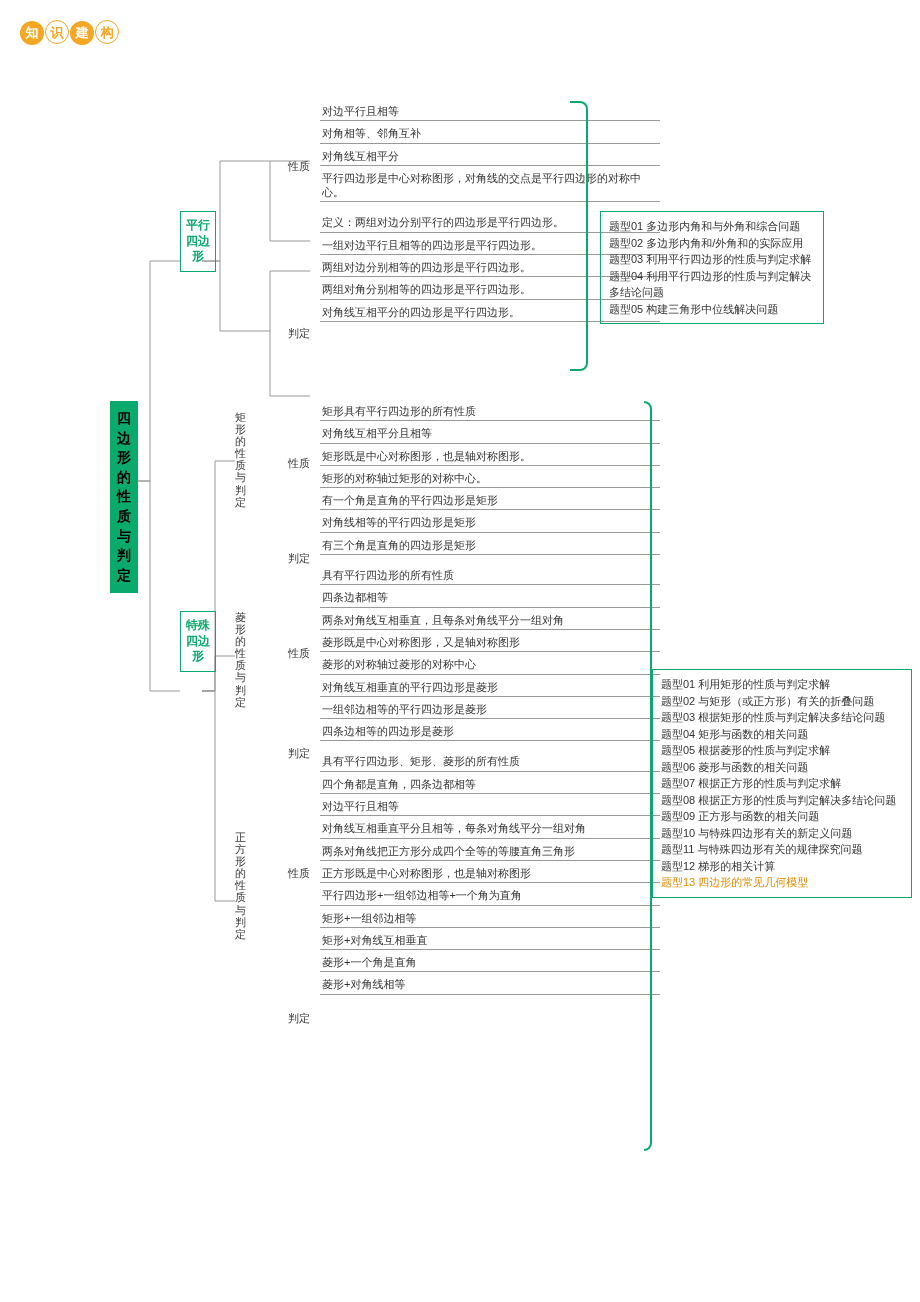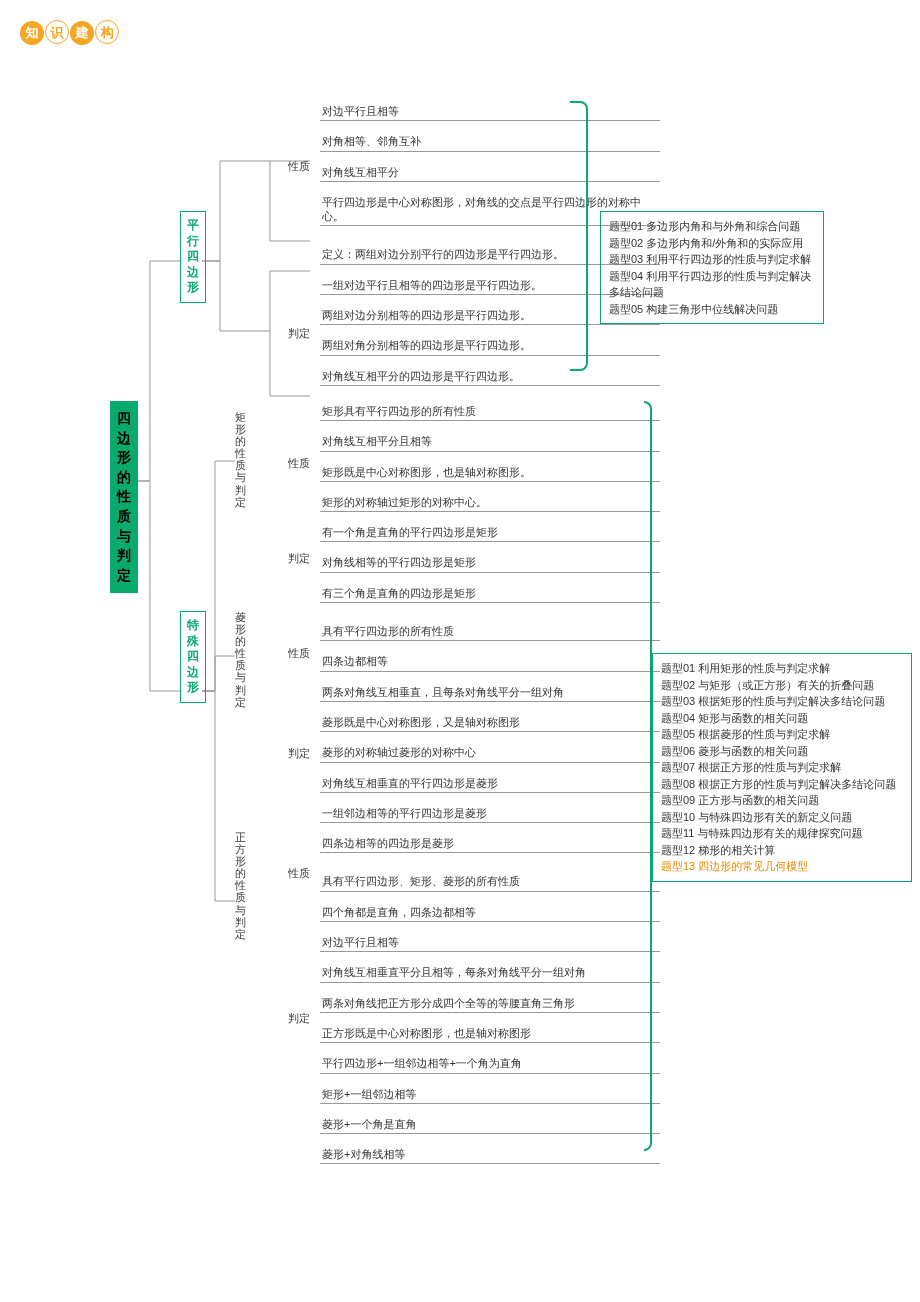--- a/index.html
+++ b/index.html
@@ -7,29 +7,29 @@
 .container{width:880px;position:relative}
 .logo{margin-bottom:56px}
 .logo-circle{display:inline-block;width:24px;height:24px;border-radius:50%;background:#f5a623;color:#fff;text-align:center;line-height:24px;font-size:13px;font-weight:bold;margin-right:-2px}
 .logo-circle.alt{background:#fff;color:#f5a623;border:1px solid #f5a623}
 .main{display:flex;align-items:flex-start;position:relative}
 .root-box{background:#0aa96c;color:#000000;width:28px;padding:8px 6px;text-align:center;font-size:14px;font-weight:bold;line-height:1.4;position:absolute;left:90px;top:300px}
 .root-box span{display:block}
 .level1{position:absolute;left:160px}
 .level1.top{top:110px}
 .level1.bot{top:510px}
-.l1-box{border:1px solid #0aa96c;color:#0aa96c;width:26px;padding:6px 4px;text-align:center;font-size:12px;font-weight:bold;line-height:1.3}
+.l1-box{border:1px solid #0aa96c;color:#0aa96c;width:36px;padding:6px 4px;text-align:center;font-size:12px;font-weight:bold;line-height:1.3}
 .l1-box span{display:block}
 .items-col{position:absolute;left:300px;top:0;width:340px}
 .group-label{position:absolute;font-size:11px;color:#333;text-align:right;width:40px}
 .subgroup-label{position:absolute;font-size:11px;color:#333;width:18px;line-height:1.1}
-.item{border-bottom:1px solid #999;padding:3px 2px 2px 2px;font-size:11px;color:#333;line-height:1.3;margin-bottom:10px}
+.item{border-bottom:1px solid #999;padding:3px 2px 2px 2px;font-size:11px;color:#333;line-height:1.3;margin-bottom:2px}
 .topic-box{border:1px solid #0aa96c;padding:6px 8px;font-size:11px;line-height:1.5;position:absolute}
 .topic-box.top{left:580px;top:110px;width:224px}
-.topic-box.bot{left:632px;top:552px;width:260px}
+.topic-box.bot{left:632px;top:568px;width:260px}
 .topic-row{color:#333}
 .topic-row.hl{color:#e68a00}
 .bracket{position:absolute;border-right:2px solid #0aa96c;border-top:2px solid #0aa96c;border-bottom:2px solid #0aa96c;border-radius:0 8px 8px 0}
 .bracket.b1{left:550px;top:0;width:18px;height:270px}
 .bracket.b2{left:624px;top:300px;width:8px;height:750px}
 svg.lines{position:absolute;left:0;top:0;pointer-events:none}
 </style>
 </head>
 <body>
 
@@ -129,20 +129,21 @@
           <div class="item">四个角都是直角，四条边都相等</div>
           <div class="item">对边平行且相等</div>
           <div class="item">对角线互相垂直平分且相等，每条对角线平分一组对角</div>
           <div class="item">两条对角线把正方形分成四个全等的等腰直角三角形</div>
           <div class="item">正方形既是中心对称图形，也是轴对称图形</div>
         </div>
       <div class="group-label" style="left:-50px;top:610px">判定</div>
       <div id="s2s3g2">
           <div class="item">平行四边形+一组邻边相等+一个角为直角</div>
           <div class="item">矩形+一组邻边相等</div>
+          <div class="item">矩形+对角线互相垂直</div>
           <div class="item">菱形+一个角是直角</div>
           <div class="item">菱形+对角线相等</div>
         </div>
     </div>
 
     <div class="bracket b1"></div>
     <div class="bracket b2"></div>
 
     <div class="topic-box top">
         <div id="tb1">

